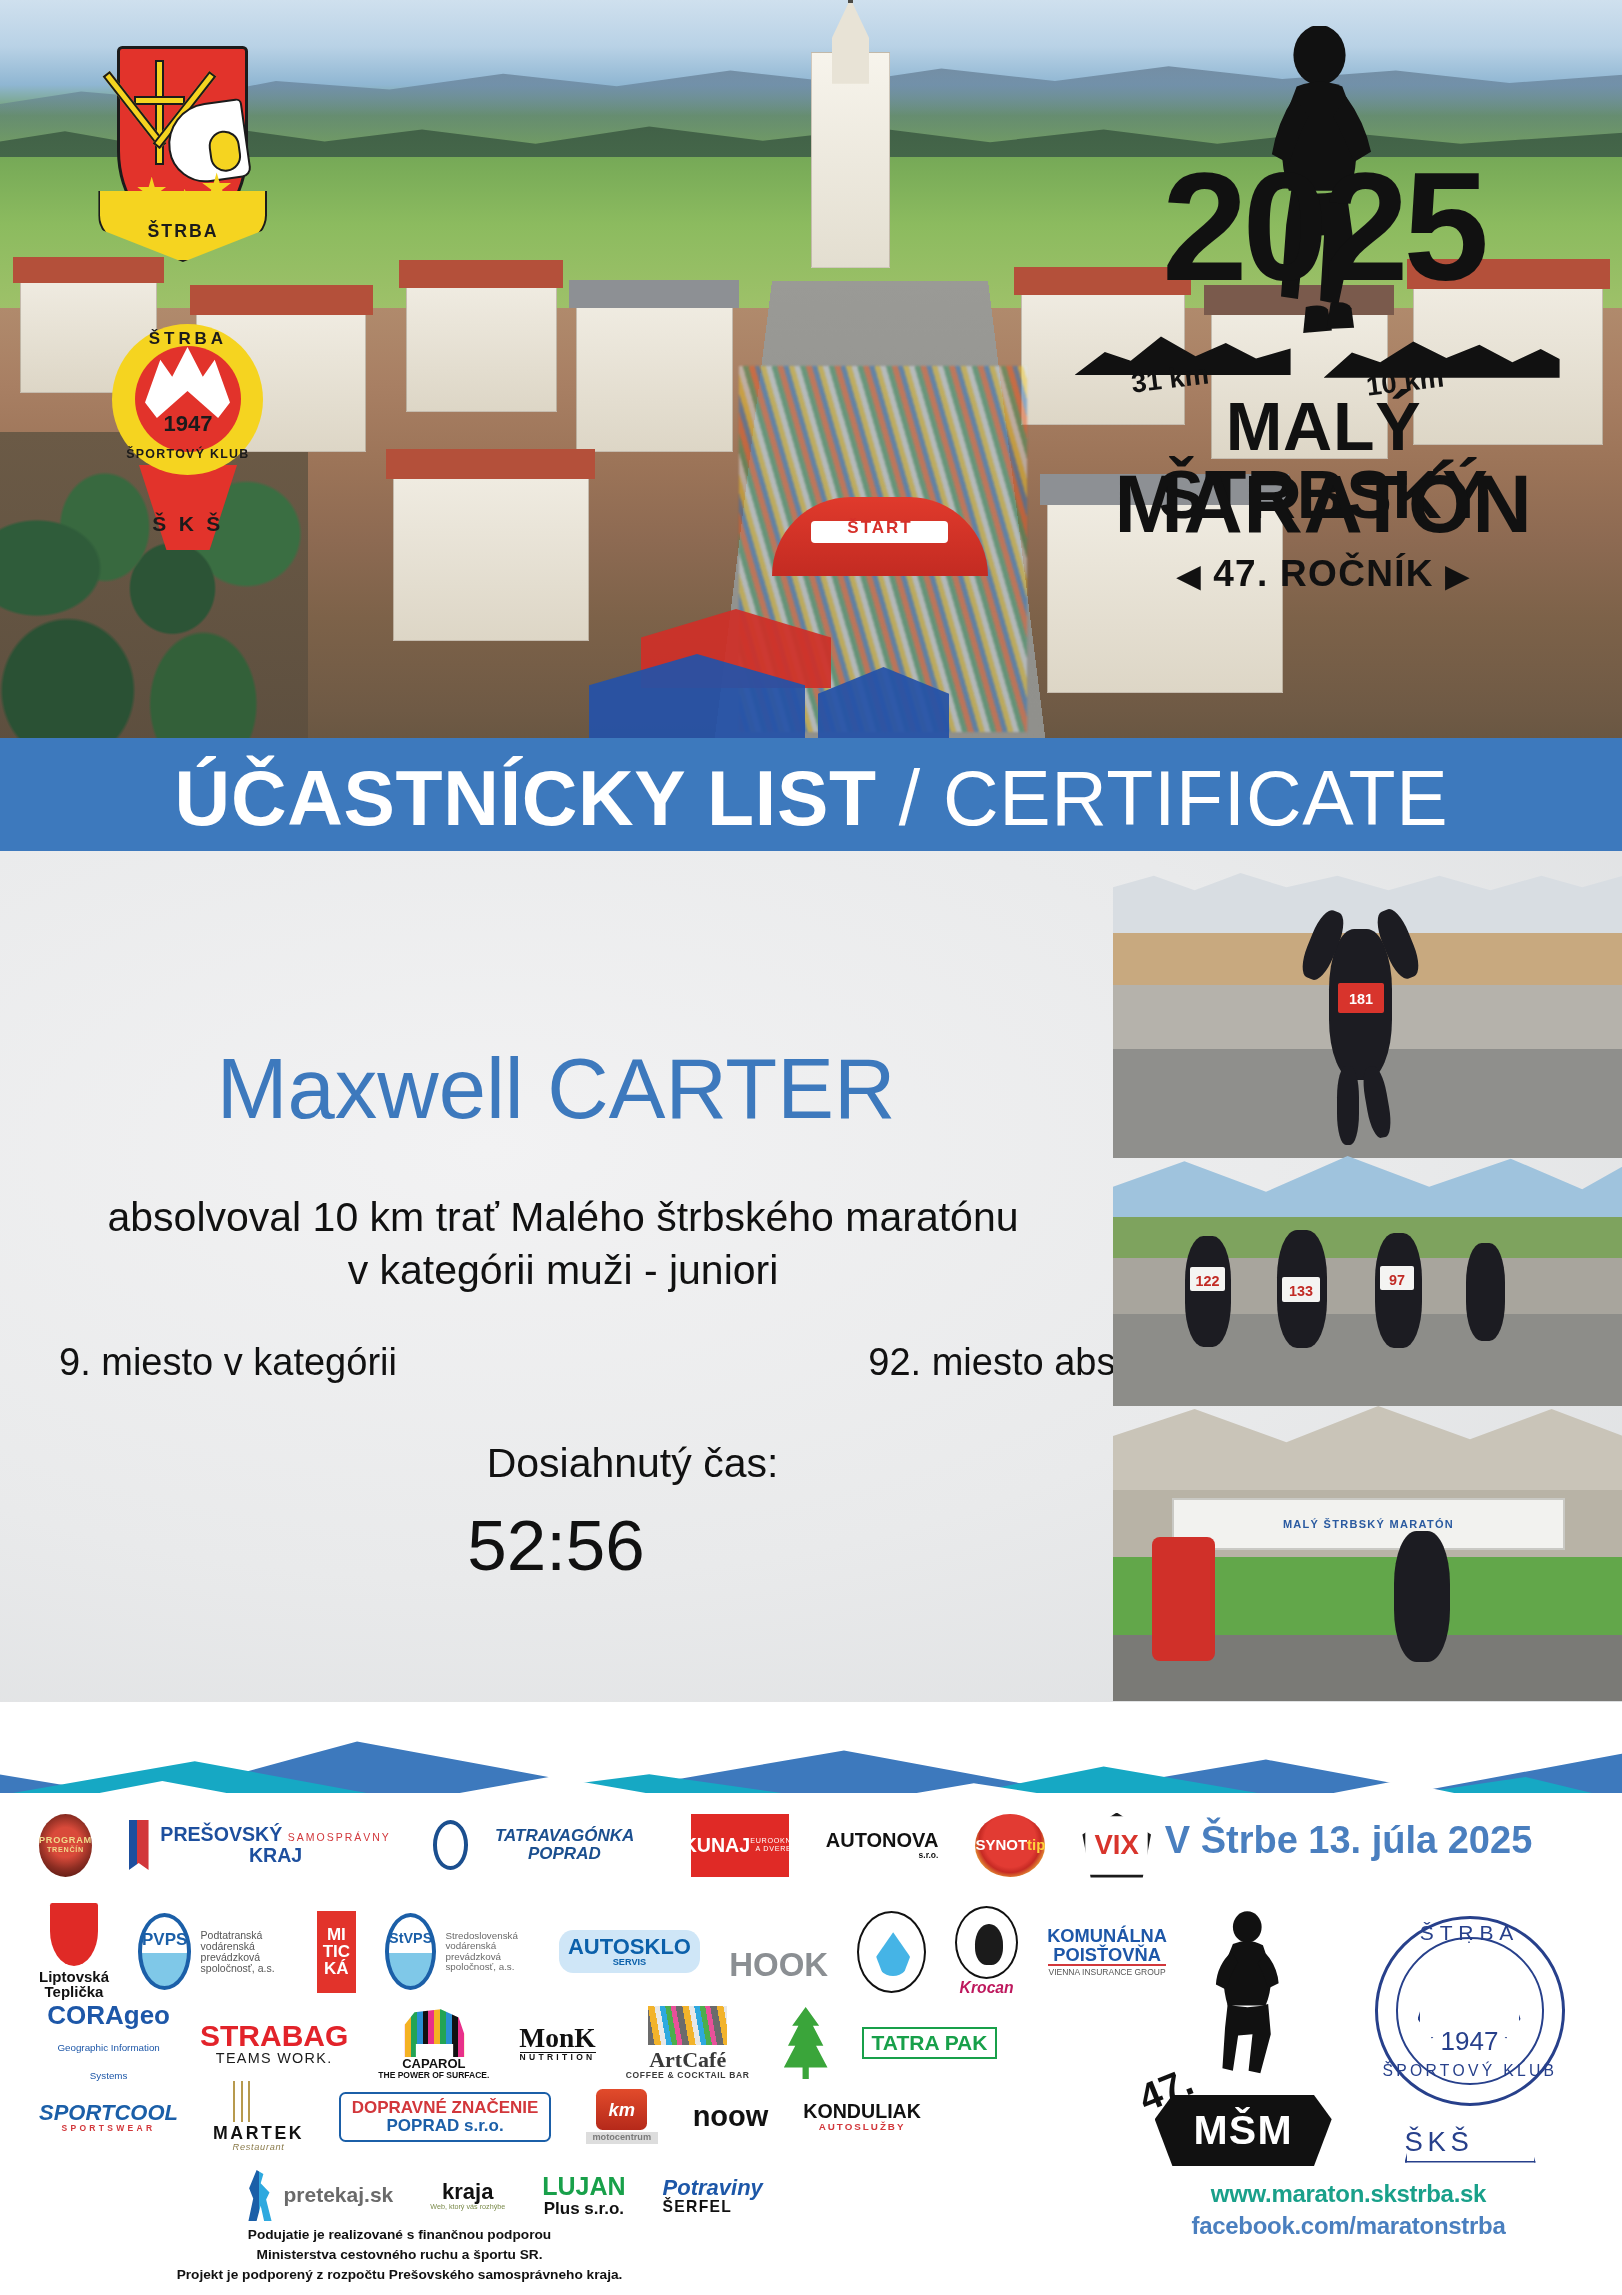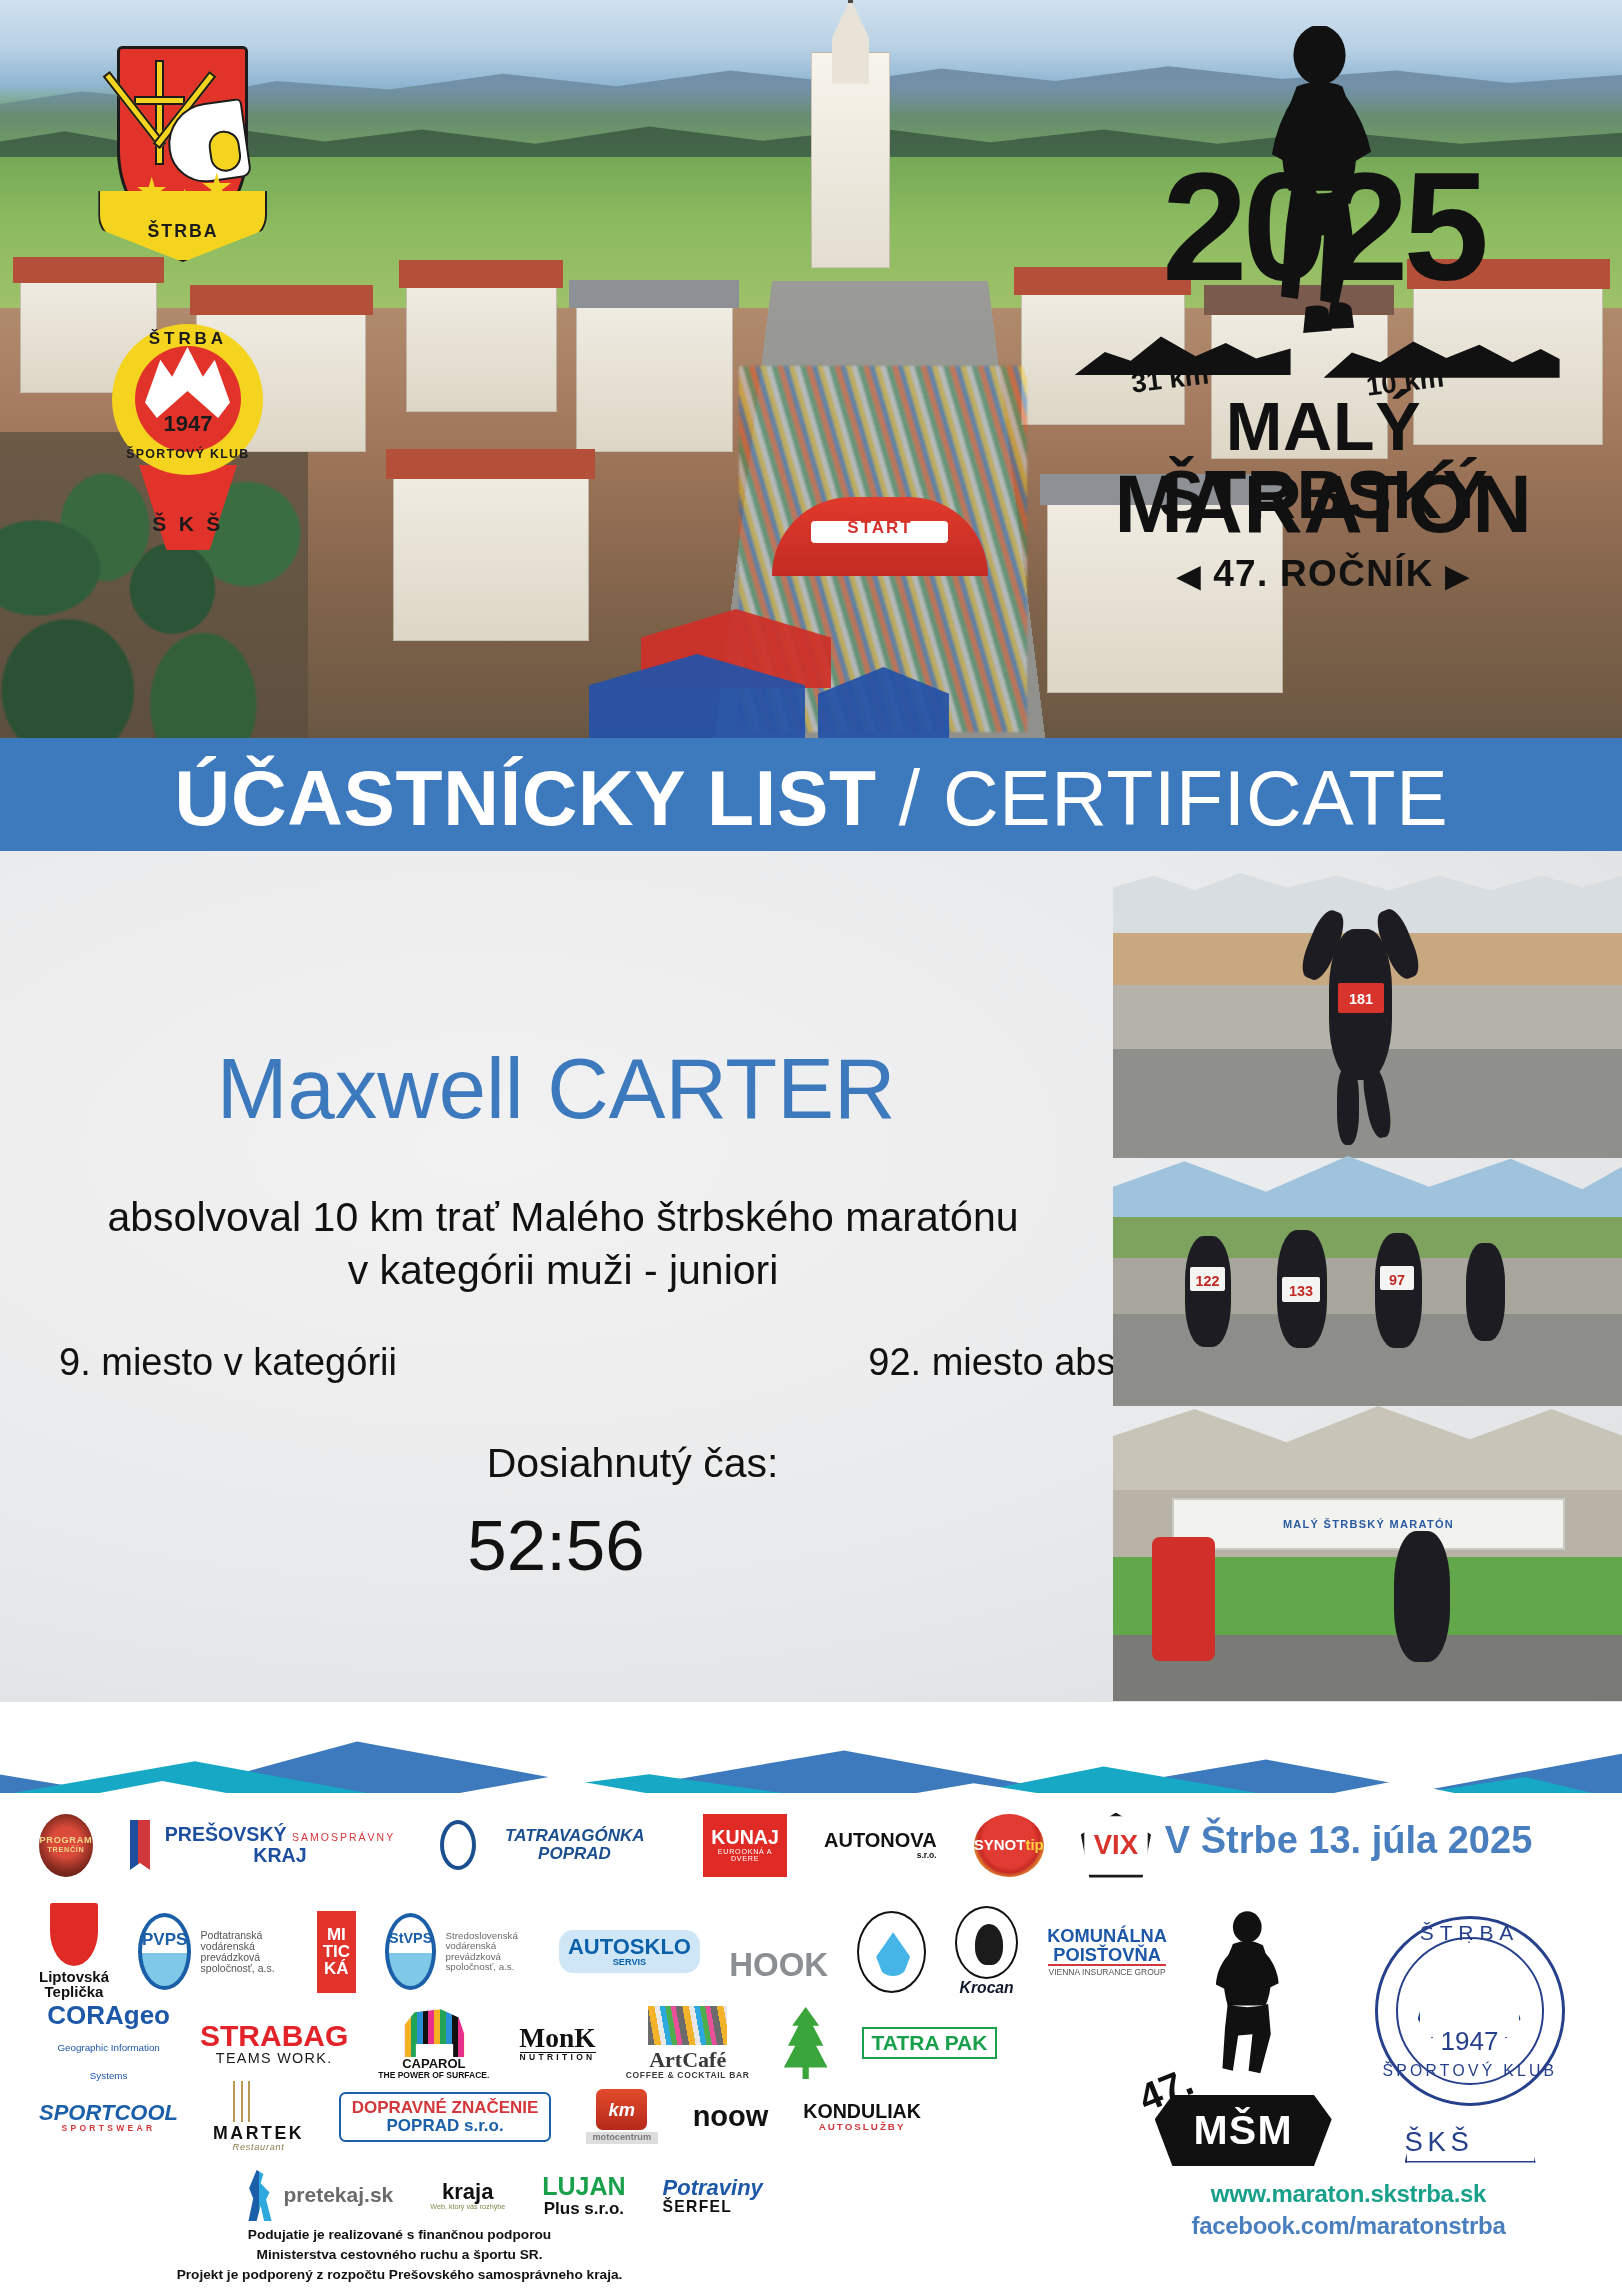--- a/index.html
+++ b/index.html
@@ -326,21 +326,21 @@
     background:radial-gradient(circle at 50% 45%,#d94a3a 0 34%,#8c2d22 62%,#6b2118 78%,#c79a4e 88%,#8a6a2e 100%);
     color:#f0d98a;font-size:9.2px;letter-spacing:0.7px;flex-direction:column;
   }
   .lg-psk { color:#1d4f9e; font-size:19.6px; letter-spacing:0px; flex-direction:column; align-items:flex-start;}
   .lg-psk .s1{font-size:10.5px;color:#d2373b;letter-spacing:2px;font-weight:normal;}
   .lg-psk-mark{width:23.6px;height:50px;margin-right:6.5px;
     background:linear-gradient(90deg,#1d4f9e 0 40%,#d2373b 40% 100%);
     clip-path: polygon(0 0,100% 0,100% 100%,50% 86%,0 100%);}
   .lg-tatra { color:#1b4f8f; font-size:17px; font-style:italic; flex-direction:column; align-items:flex-start;}
   .lg-tatra-o{width:41px;height:50px;border:4.6px solid #1b4f8f;border-radius:50%;margin-right:6.5px;}
-  .lg-kunaj{background:#e02a26;color:#fff;width:98px;height:63px;font-size:19.6px;flex-direction:column;}
+  .lg-kunaj{background:#e02a26;color:#fff;width:98px;height:63px;font-size:19.6px;flex-direction:row;}
   .lg-kunaj .s1{font-size:7.2px;font-weight:normal;letter-spacing:0.7px;}
   .lg-autonova{color:#111;font-size:20px;flex-direction:column;align-items:flex-start;}
   .lg-autonova .s1{font-size:8.5px;align-self:flex-end;}
   .lg-synot{width:82px;height:63px;border-radius:50%;
     background:radial-gradient(ellipse at 50% 42%,#e23b33 0 52%,#c62a24 62%,#f3c53c 80%,#e0a825 100%);
     color:#fff;font-size:15px;}
   .lg-synot .t{color:#ffd23b;}
   .lg-vix{width:82px;height:65px;color:#d8342c;font-size:27.5px;
     background:#fff;border:0;clip-path:polygon(50% 0,100% 34%,88% 100%,12% 100%,0 34%);
     box-shadow:inset 0 0 0 3.3px #1b1b1b;}
@@ -368,21 +368,21 @@
   .lg-caparol .s1{font-size:8.5px;}
   .lg-autosklo{color:#0b60aa;font-size:22px;background:#cfe6f7;padding:5.2px 9.2px;border-radius:14.4px;
     flex-direction:column;}
   .lg-autosklo .s1{font-size:9.2px;color:#0b60aa;}
   .lg-hook{color:#8b8f93;font-size:33px;margin-top:28px;}
   .lg-pd{width:69px;height:82px;border:2.6px solid #111;border-radius:50%;
     background:#fff;position:relative;}
   .lg-pd::after{content:"";position:absolute;left:17px;top:19.6px;width:34px;height:44px;
     background:#45b4e6;border-radius:50% 50% 50% 50%/62% 62% 38% 38%;
     clip-path:polygon(50% 0,100% 56%,78% 100%,22% 100%,0 56%);}
-  .lg-krocan{flex-direction:column;color:#0f172a;font-size:15.7px;font-style:italic;}
+  .lg-krocan{flex-direction:column;color:#be185d;font-size:15.7px;font-style:italic;}
   .lg-krocan-o{width:63px;height:73px;border:2.6px solid #111;border-radius:50%;
     background:#fff;position:relative;margin-bottom:1.3px;}
   .lg-krocan-o::after{content:"";position:absolute;left:18.3px;top:15.7px;width:27.5px;height:41px;
     background:#1b1b1b;border-radius:50% 50% 42% 42%;}
   .lg-komunalna{color:#1d57a8;font-size:18.3px;flex-direction:column;}
   .lg-komunalna .s1{font-size:8.5px;color:#555;font-weight:normal;letter-spacing:0px;border-top:2px solid #d2373b;padding-top:2px;}
   .lg-monk{color:#111;font-size:27.5px;font-family:"Liberation Serif",serif;flex-direction:column;}
   .lg-monk .s1{font-size:8.5px;letter-spacing:3.3px;border-top:1.3px solid #111;font-family:"Liberation Sans",sans-serif;}
   .lg-artcafe{color:#3a3a3a;font-size:22px;font-family:"Liberation Serif",serif;flex-direction:column;}
   .lg-artcafe .s1{font-size:8.5px;letter-spacing:0.7px;font-family:"Liberation Sans",sans-serif;}

